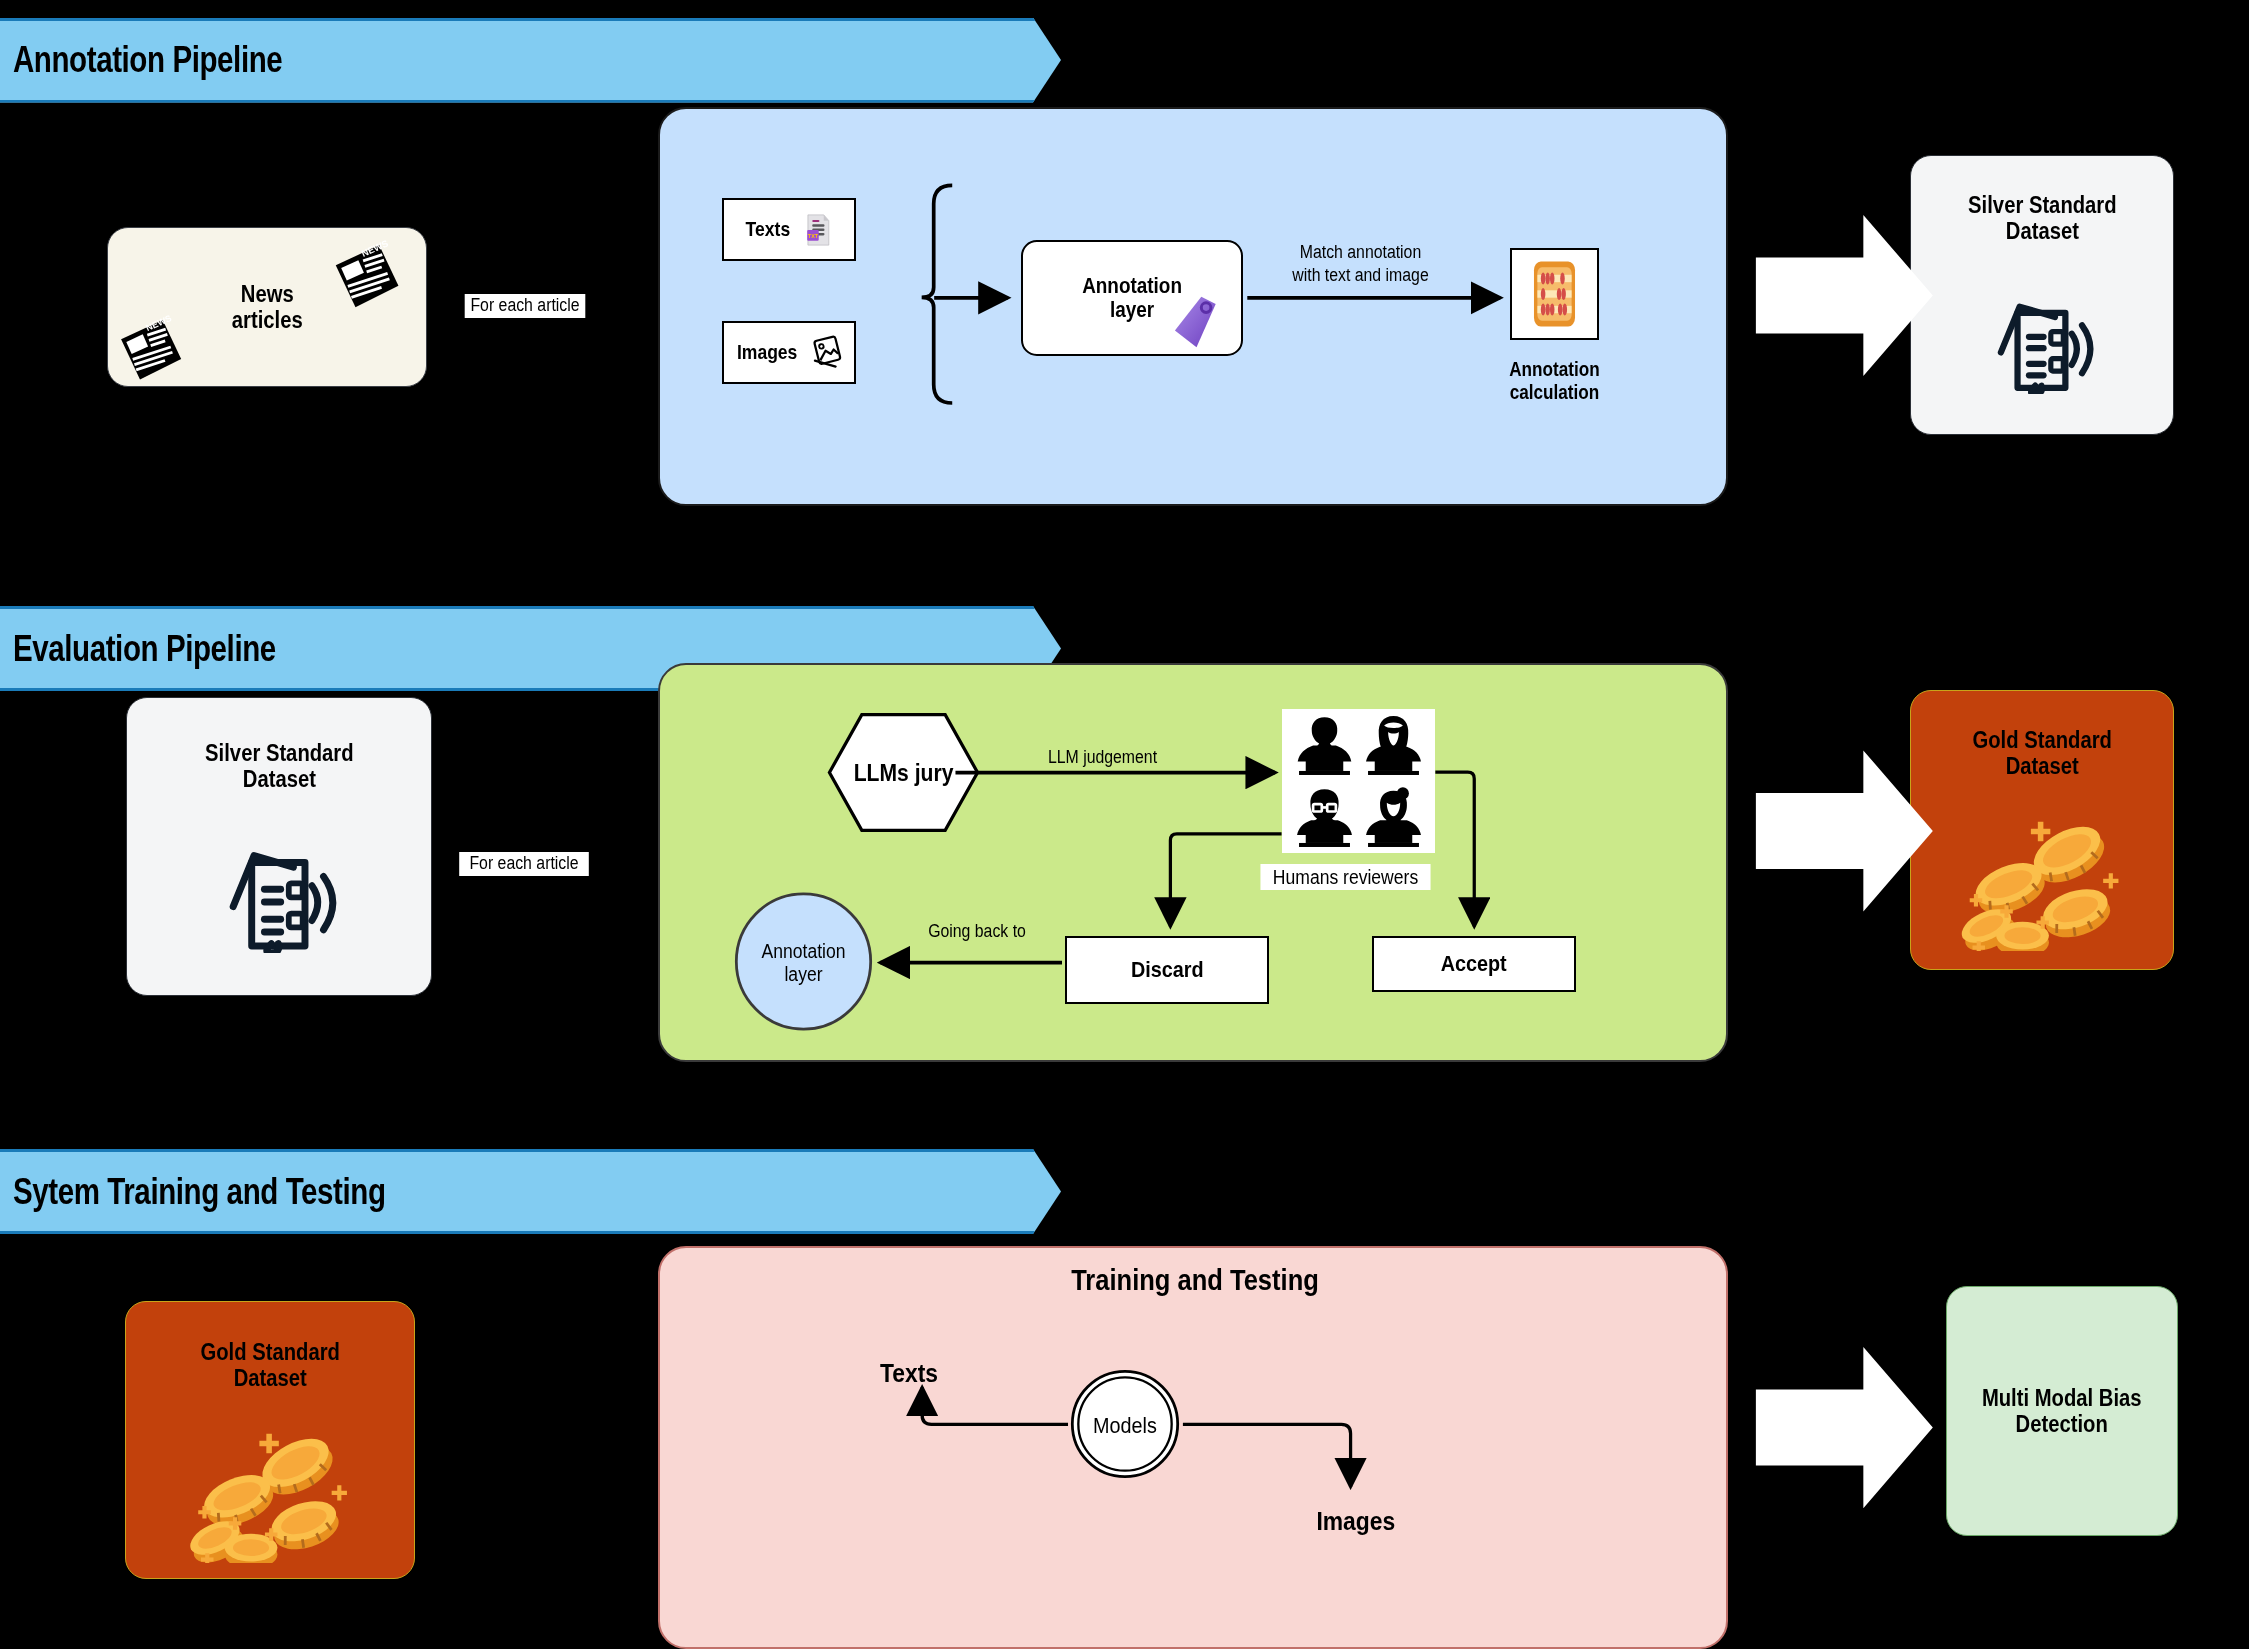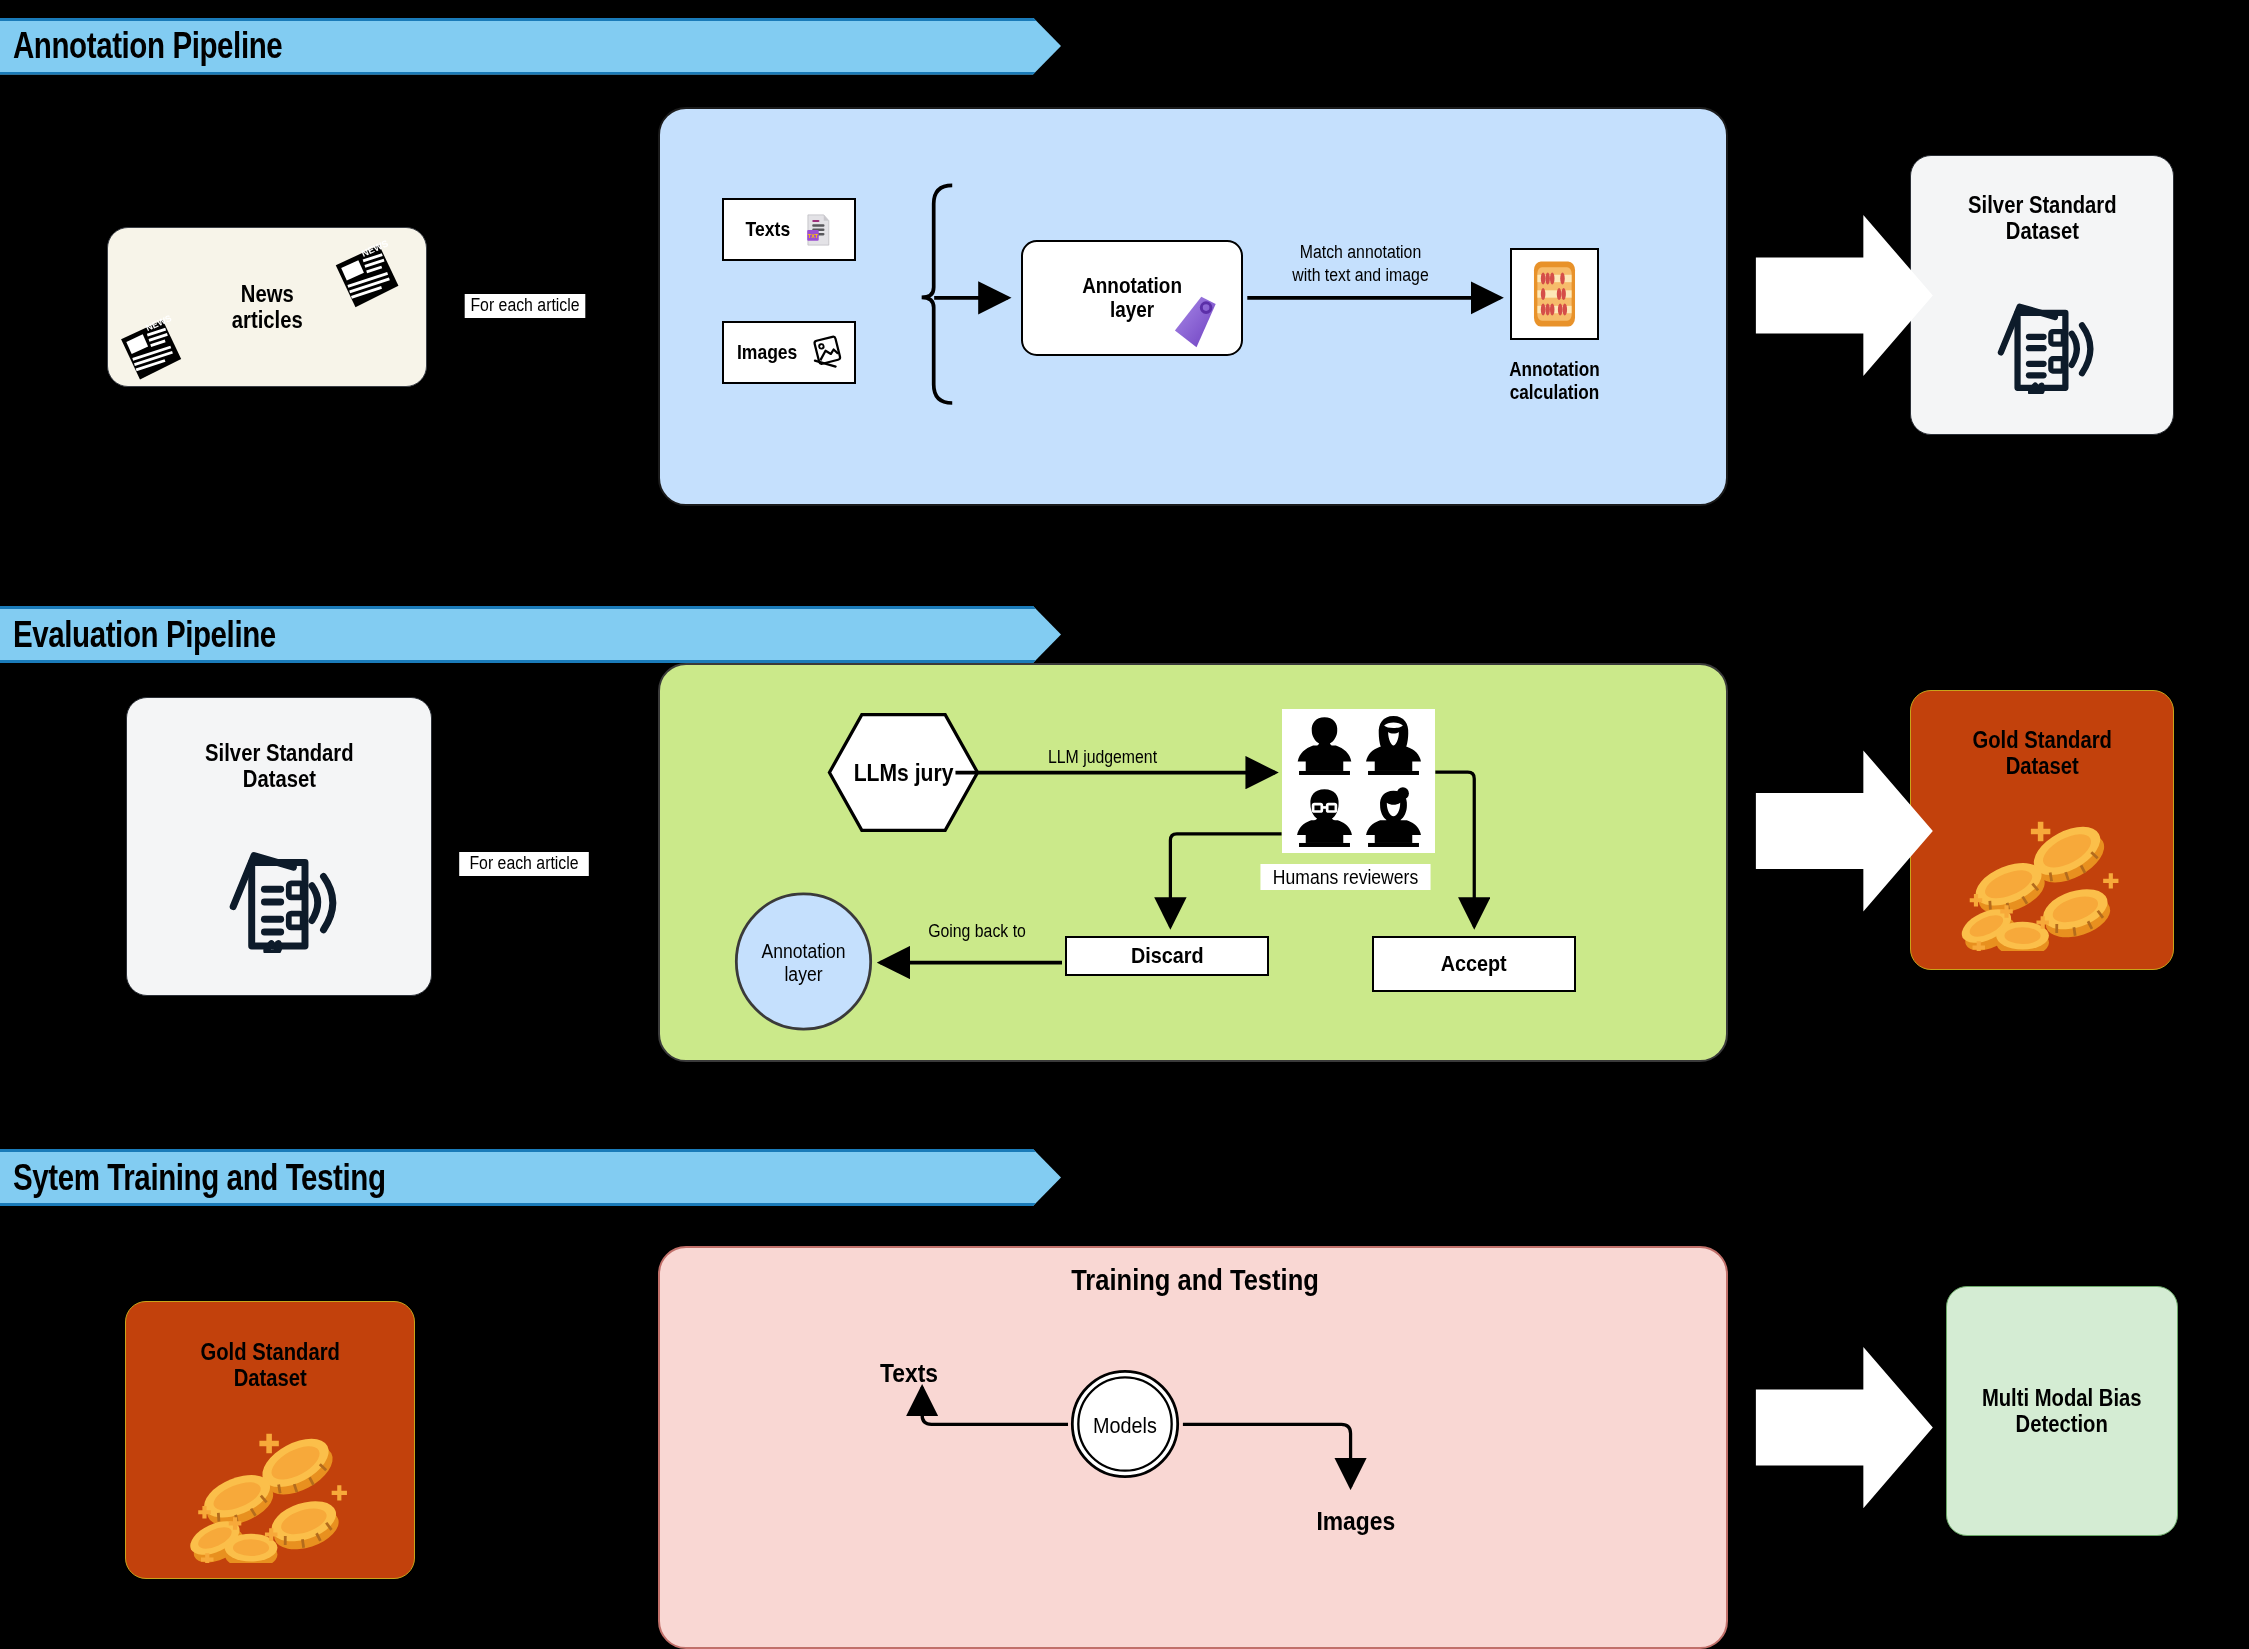--- a/index.html
+++ b/index.html
@@ -9,21 +9,21 @@
     position:relative;
     font-family:"Liberation Sans", sans-serif;
     color:#000;
     overflow:hidden;
   }
   .abs { position:absolute; }
 
   
   .banner{
     position:absolute;
-    height:57px;
+    height:85px;
     background:#82ccf2;
     border-top:3.7px solid #1a7bb9;
     border-bottom:3.7px solid #1a7bb9;
     display:flex; align-items:center;
     -webkit-clip-path: polygon(0 0, calc(100% - 28px) 0, 100% 50%, calc(100% - 28px) 100%, 0 100%);
     clip-path: polygon(0 0, calc(100% - 28px) 0, 100% 50%, calc(100% - 28px) 100%, 0 100%);
   }
   .banner-label{
     font-size:36px; font-weight:bold; color:#000;
     padding-left:15.8px; letter-spacing:-0.5px;
@@ -400,21 +400,21 @@
     </svg>
   <svg style="width:69px;height:67px;" viewBox="0 0 100 100">
       <use href="#ic-person-g"></use>
     </svg>
   <svg style="width:69px;height:67px;" viewBox="0 0 100 100">
       <use href="#ic-person-b"></use>
     </svg>
 </div>
 <div class="edgelabel" style="left:1251px; top:864px; width:189px; font-size:19.5px;">Humans reviewers</div>
 
-<div class="plainbox" style="left:1065px; top:936px; width:204px; height:40px;">
+<div class="plainbox" style="left:1065px; top:936px; width:204px; height:68px;">
   <span class="lbl">Discard</span>
 </div>
 <div class="plainbox" style="left:1372px; top:936px; width:204px; height:56px;">
   <span class="lbl">Accept</span>
 </div>
 
 <div class="freelabel" style="left:910px; top:920px; width:134px;">Going back to</div>
 
 <div class="abs" style="left:734px; top:892px; width:139px; height:139px;">
   <svg style="position:absolute;left:0;top:0;width:139px;height:139px;" viewBox="0 0 300 300" width="139" height="139">

